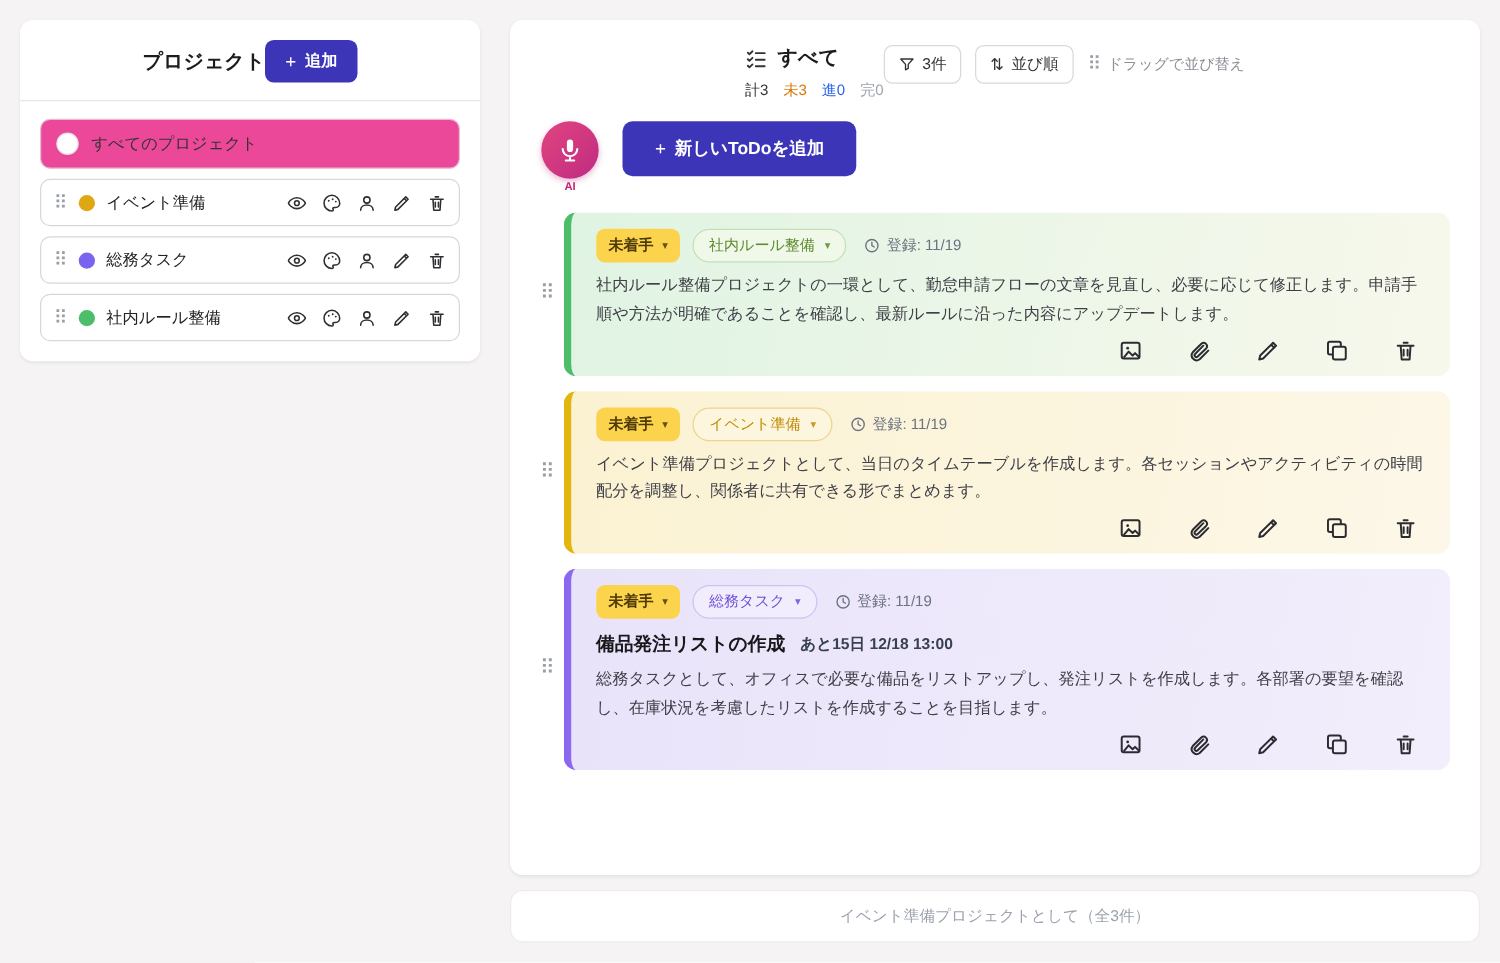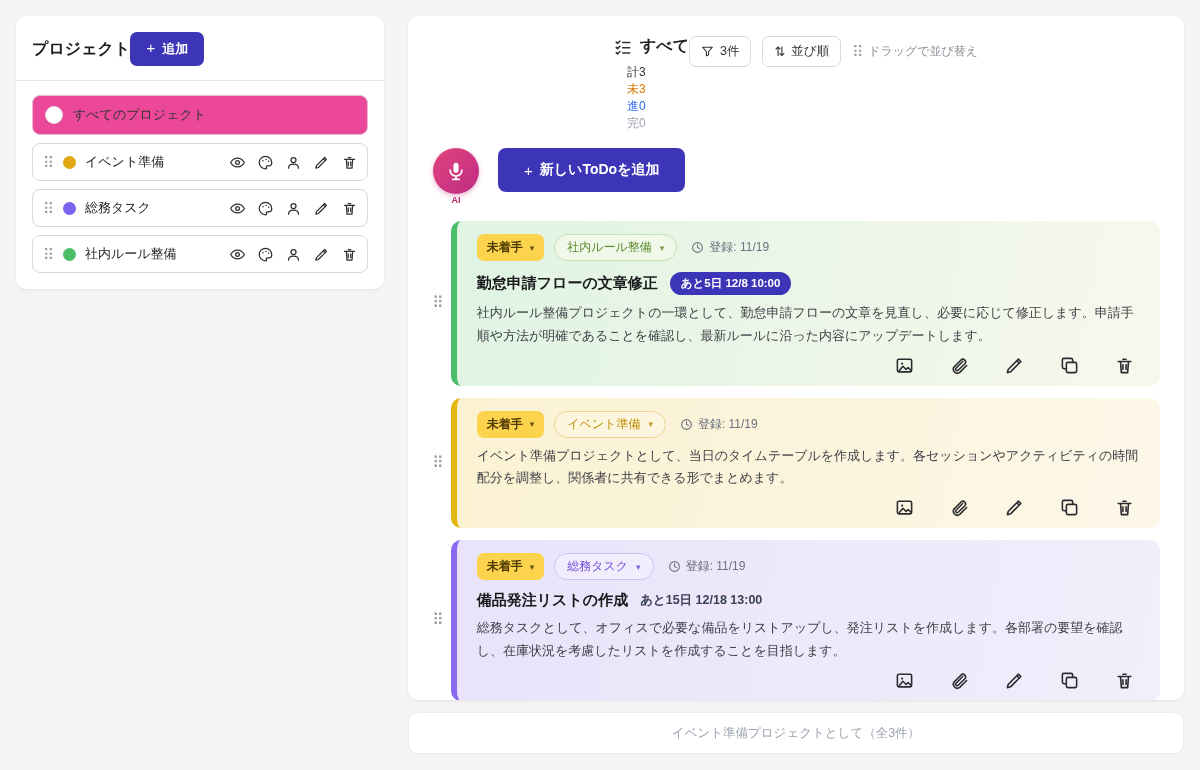--- a/index.html
+++ b/index.html
@@ -9,21 +9,21 @@
     font-family:"Liberation Sans","DejaVu Sans",sans-serif;
     color:#222;
   }
   .page { display:flex; gap:24px; padding:16px; height:770px; }
 
   
   .panel { background:#fff; border-radius:10px; box-shadow:0 1px 3px rgba(0,0,0,.07); }
 
   
   .sidebar { width:368px; align-self:flex-start; padding:16px; }
-  .sidebar-header { display:flex; justify-content:flex-start; align-items:center; margin-bottom:14px;font-family:Liberation Mono, monospace; }
+  .sidebar-header { display:flex; justify-content:center; align-items:center; margin-bottom:14px; }
   .sidebar-header h1 { font-size:16px; font-weight:bold; color:#1c1c1e; }
   .btn-accent {
     background:#3d35b8; color:#fff; border:none; border-radius:7px;
     display:inline-flex; align-items:center; gap:7px; cursor:pointer;
     font-family:inherit; font-weight:bold;
   }
   .btn-accent .plus { font-size:15px; font-weight:normal; line-height:1; }
   .btn-sm { font-size:13px; padding:8px 16px; }
   .btn-lg { font-size:14px; padding:13px 26px; border-radius:8px; }
   .divider { border:none; border-top:1px solid #e9e7ea; margin:0 -16px 14px; }
@@ -51,21 +51,21 @@
   .row-icons .ibtn { background:none; border:none; padding:0; color:#2f2f33; cursor:pointer; display:flex; }
   .row-icons svg { width:15px; height:15px; }
 
   
   .right-col { flex:1; display:flex; flex-direction:column; gap:12px; }
   .main { flex:1; padding:20px 24px; overflow:hidden; }
   .main-header { display:flex; justify-content:center; align-items:flex-start; }
   .title-row { display:flex; align-items:center; gap:8px; }
   .title-row h2 { font-size:16px; font-weight:bold; color:#1c1c1e; }
   .title-row svg { width:18px; height:18px; color:#333; }
-  .counts { display:flex; gap:0; font-size:12px; margin-top:7px; margin-left:13px;flex-direction:column; }
+  .counts { display:flex; gap:12px; font-size:12px; margin-top:7px; margin-left:0; }
   .c-total { color:#333; } .c-todo { color:#d97706; } .c-prog { color:#2563eb; } .c-done { color:#9ca3af; }
   .header-controls { display:flex; align-items:center; gap:11px; }
   .ctrl-btn {
     display:inline-flex; align-items:center; gap:6px; background:#fff;
     border:1px solid #d9d9dc; border-radius:7px; padding:6px 11px;
     font-size:12.5px; color:#333; cursor:pointer; font-family:inherit;
   }
   .ctrl-btn svg { width:13px; height:13px; }
   .sort-glyph { font-size:13px; line-height:1; }
   .drag-hint { display:inline-flex; align-items:center; gap:5px; color:#8b8f96; font-size:12px; }
@@ -365,24 +365,20 @@
                 <span>社内ルール整備</span>
                   <span class="caret">▾</span>
               </button>
               <span class="registered">
                 <svg viewBox="0 0 24 24">
                     <use href="#i-clock"></use>
                   </svg>
                 <span>登録: 11/19</span>
               </span>
             </div>
-            <div class="title-line">
-              <h3>勤怠申請フローの文章修正</h3>
-              <span class="due-badge">あと5日 12/8 10:00</span>
-            </div>
             <p class="desc">社内ルール整備プロジェクトの一環として、勤怠申請フローの文章を見直し、必要に応じて修正します。申請手順や方法が明確であることを確認し、最新ルールに沿った内容にアップデートします。</p>
             <div class="card-actions">
               <button class="ibtn">
                   <svg viewBox="0 0 24 24">
                     <use href="#i-image"></use>
                   </svg>
                 </button>
               <button class="ibtn">
                   <svg viewBox="0 0 24 24">
                     <use href="#i-clip"></use>

